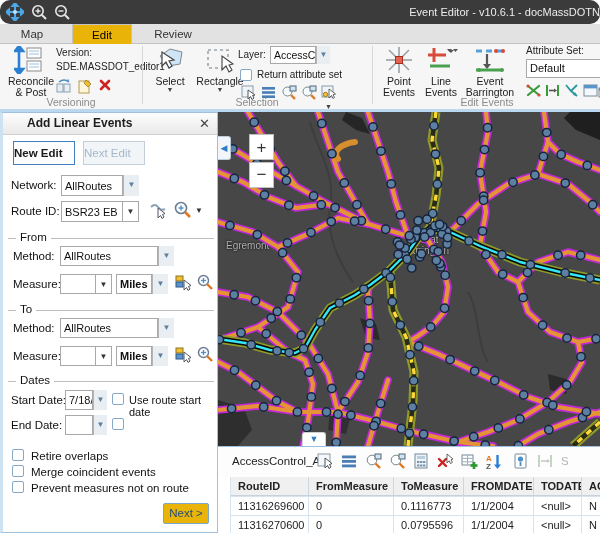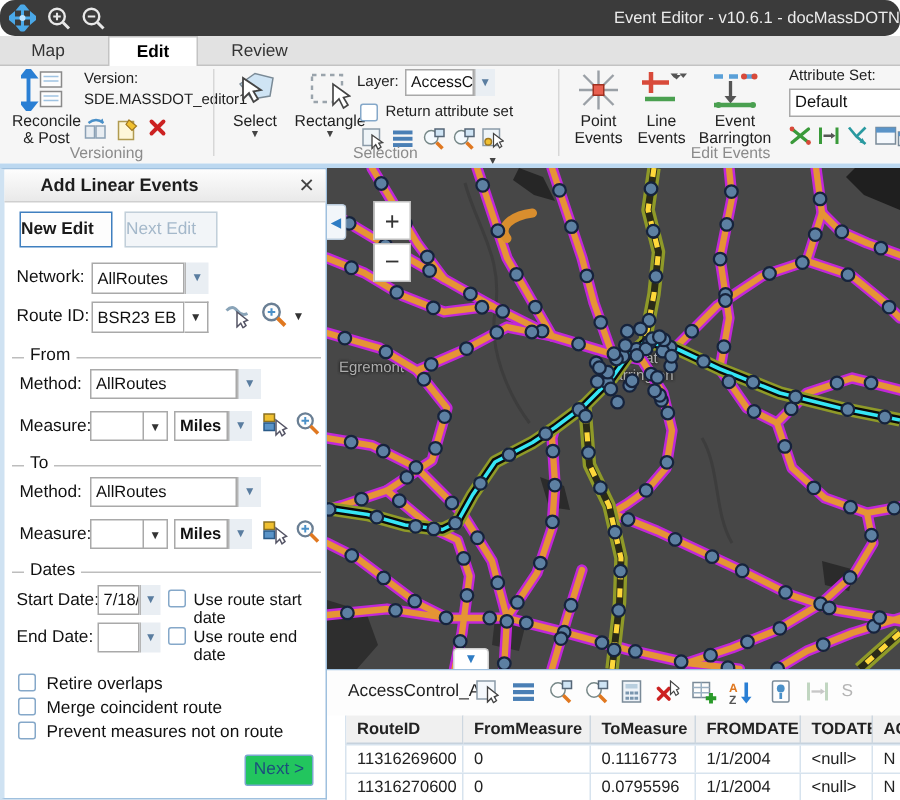--- a/index.html
+++ b/index.html
@@ -12,21 +12,21 @@
   #titlebar{position:absolute;left:0;top:0;width:600px;height:24px;background:#3b3b3b;border-radius:10px;}
   #titlebar .tbtn{position:absolute;top:3px;width:18px;height:18px;}
   #app-title{position:absolute;right:0;top:0;width:330px;height:24px;line-height:24px;
     color:#ececec;font-size:11px;text-align:right;white-space:nowrap;overflow:hidden;}
 
   
   #tabbar{position:absolute;left:0;top:24px;width:600px;height:20px;background:#e2e2e2;
     border-bottom:1px solid #c3c3c3;}
   .tab{position:absolute;top:0;height:20px;line-height:20px;text-align:center;
     font-size:11.5px;color:#333;cursor:default;}
-  .tab.active{background:#ffffff;border:1px solid #c3c3c3;border-bottom:none;height:21px;color:#000;font-weight:bold;}
+  .tab.active{background:#eab308;border:1px solid #c3c3c3;border-bottom:none;height:21px;color:#000;}
   #ribbon{position:absolute;left:0;top:44px;width:600px;height:65px;background:#f6f6f6;}
   #ribbon-bottom{position:absolute;left:0;top:109px;width:600px;height:3px;background:#bcd8f0;}
   .vsep{position:absolute;top:2px;height:58px;width:1px;background:#d7d7d7;}
   .grouplabel{position:absolute;top:51px;height:14px;line-height:14px;font-size:10.5px;
     color:#8b8b8b;text-align:center;}
   .bigbtn-label{font-size:10.5px;color:#222;text-align:center;line-height:11px;}
   .ribtext{font-size:10px;color:#222;}
   .ddbox{background:#fff;border:1px solid #a9a9a9;font-size:11px;color:#111;
     padding:2px 3px;white-space:nowrap;overflow:hidden;}
   .ddarrow{background:#e9eef3;border-left:1px solid #b5b5b5;color:#5a7da0;
@@ -38,21 +38,21 @@
   #panel{position:absolute;left:0;top:112px;width:218px;height:421px;background:#fff;
     border:1px solid #9fc0de;border-left:3px solid #cfe2f2;}
   #panel-header{position:absolute;left:0;top:0;width:214px;height:22px;
     background:linear-gradient(#fdfdfd,#e9e9e9);border-bottom:1px solid #cfcfcf;}
   #panel-title{position:absolute;left:8px;top:3px;font-size:12px;font-weight:bold;color:#1d1d1d;margin-left:16px;}
   .pbtn{position:absolute;height:24px;font-size:11.5px;text-align:left;line-height:22px;}
   .plabel{position:absolute;font-size:11.5px;color:#111;}
   .group{position:absolute;left:5px;width:206px;border-top:1px solid #bdbdbd;}
   .group .legend{position:absolute;left:8px;top:-8px;background:#fff;padding:0 4px;
     font-size:11.5px;color:#111;}
-  .nextbtn{position:absolute;background:#22c55e;border:1px solid #7ba7cf;color:#1c4f7c;
+  .nextbtn{position:absolute;background:#eab308;border:1px solid #7ba7cf;color:#1c4f7c;
     font-size:11.5px;text-align:center;line-height:19px;border-radius:2px;}
 
   
   #map{position:absolute;left:218px;top:112px;width:382px;height:334px;background:#474747;overflow:hidden;}
   .maplabel{position:absolute;color:#aeaeae;font-size:10px;text-shadow:0 0 2px #1a1a1a,0 0 2px #1a1a1a;}
   .mapctl{position:absolute;background:#fff;border:1px solid #bfbfbf;text-align:center;
     color:#333;}
   #collapse-left{position:absolute;left:0;top:24px;width:13px;height:24px;background:#f2f6fa;
     border:1px solid #bcd;border-left:none;border-radius:0 3px 3px 0;color:#2e7cc4;
     font-size:9px;line-height:22px;text-align:center;}
@@ -435,26 +435,25 @@
     <div class="ddarrow abs" style="left:28px;top:0;width:14px;height:20px;line-height:19px">▼</div>
   </div>
   <span class="cb abs" style="left:109px;top:280px"></span>
   <span class="plabel" style="left:126px;top:281px;font-size:11px">Use route start date</span>
   <span class="plabel" style="left:8px;top:306px">End Date:</span>
   <div class="abs" style="left:62px;top:302px;width:42px;height:20px">
     <div class="ddbox abs" style="left:0;top:0;width:28px;height:20px"></div>
     <div class="ddarrow abs" style="left:28px;top:0;width:14px;height:20px;line-height:19px">▼</div>
   </div>
   <span class="cb abs" style="left:109px;top:305px"></span>
-  <span class="plabel" style="left:126px;top:306px;font-size:11px">Use route end date</span>
 
   <span class="cb abs" style="left:9px;top:336px"></span>
   <span class="plabel" style="left:28px;top:337px">Retire overlaps</span>
   <span class="cb abs" style="left:9px;top:352px"></span>
-  <span class="plabel" style="left:28px;top:353px">Merge coincident route</span>
+  <span class="plabel" style="left:28px;top:353px">Merge coincident events</span>
   <span class="cb abs" style="left:9px;top:368px"></span>
   <span class="plabel" style="left:28px;top:369px">Prevent measures not on route</span>
 
   <div class="nextbtn" style="left:160px;top:390px;width:46px;height:21px">Next &gt;</div>
 </div>
 
 <div id="map">
   <div class="maplabel" style="left:8px;top:128px">Egremont</div>
   <div class="maplabel" style="left:180px;top:122px;width:56px;text-align:center">
     <span>Great</span><br>

